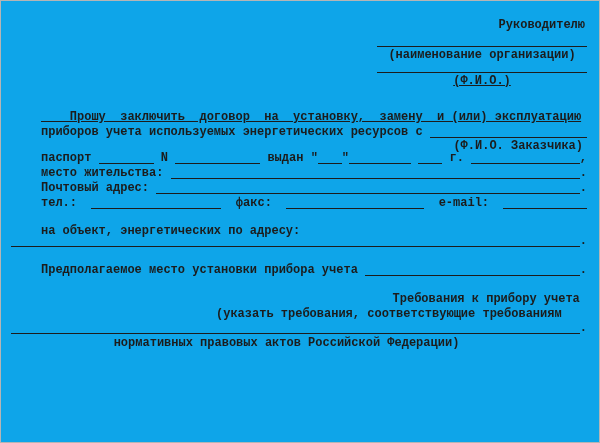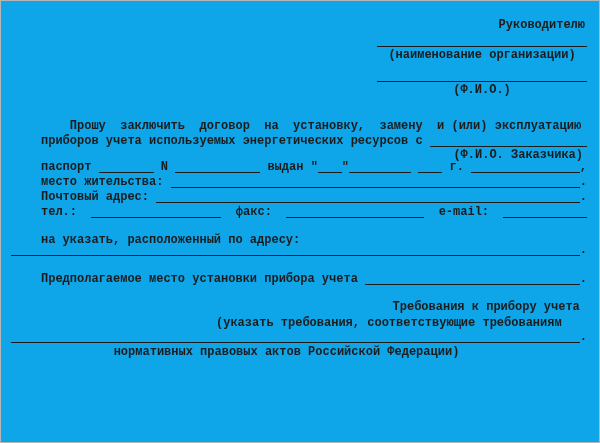--- a/index.html
+++ b/index.html
@@ -8,31 +8,31 @@
     width: 600px; height: 443px;
     box-sizing: border-box;
     background: #0ea5e9;
     border: 1px solid #b5b5b5;
     padding: 17px 12px 0 40px;
     font-family: "Liberation Mono", "DejaVu Sans Mono", monospace;
     font-size: 12px; line-height: 15px; font-weight: bold;
     color: #1c1c1c;
     overflow: hidden;
   }
-  .pre { white-space: pre; }
+  .pre { white-space: pre; text-decoration: underline; }
   
   .header-block { width: 210px; margin-left: auto; }
   .addr { text-align: right; padding-right: 2px; }
   .hline { border-top: 1px solid #1c1c1c; margin-top: 13px; padding-top: 1px; text-align: center; }
-  .hline2 { margin-top: 18px; }
+  .hline2 { margin-top: 9px; text-decoration: underline; }
   
   .title-block { margin-top: 12px; text-align: center; padding-right: 62px; }
   
   .intro { margin-top: 21px; }
-  .row { display: flex; align-items: flex-end; height: 15px; justify-content: center; }
+  .row { display: flex; align-items: flex-end; height: 15px; }
   .row span { white-space: pre; }
   .bl { display: inline-block; border-bottom: 1px solid #1c1c1c; height: 1px; margin-bottom: 2px; flex: 0 0 auto; }
   .bl.grow { flex: 1 1 auto; }
   .w55 { width: 55px; } .w85 { width: 85px; } .w24 { width: 24px; }
   .w62 { width: 62px; } .w130 { width: 130px; } .w138 { width: 138px; }
   .cust-hint { text-align: right; line-height: 13px; padding-right: 4px; }
   .mt-pass { margin-top: -2px; }
   .obj-label { margin-top: 13px; }
   .fill-row { margin-left: -30px; }
   .fill1 { margin-top: -5px; }
@@ -93,21 +93,21 @@
 
   <div class="row">
     <span>тел.:  </span>
     <span class="bl w130"></span>
     <span>  факс:  </span>
     <span class="bl w138"></span>
     <span>  e-mail:  </span>
     <span class="bl grow"></span>
   </div>
 
-  <div class="obj-label">на указать, расположенный по адресу:</div>
+  <div class="obj-label">на объект, энергетических по адресу:</div>
   <div class="row fill-row fill1">
     <span class="bl grow"></span>
     <span>.</span>
   </div>
 
   <div class="row install-row">
     <span>Предполагаемое место установки прибора учета </span>
     <span class="bl grow"></span>
     <span>.</span>
   </div>

